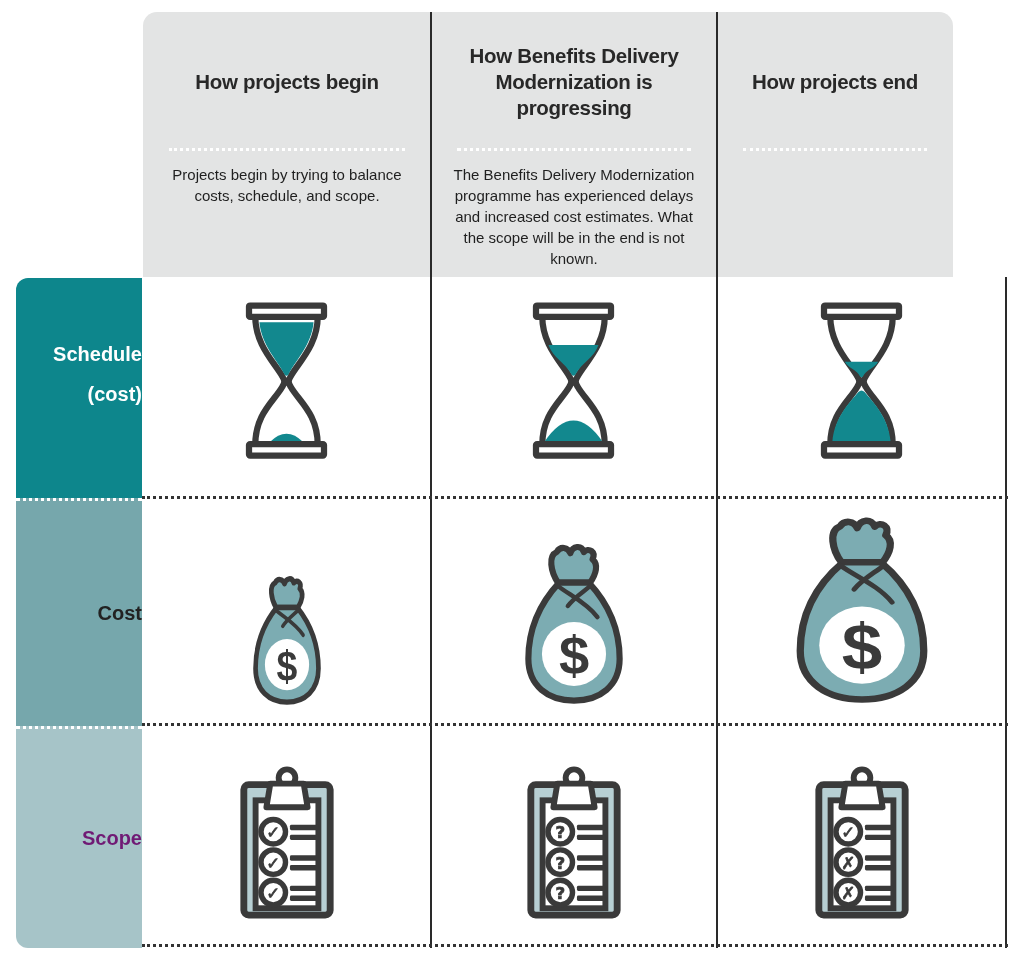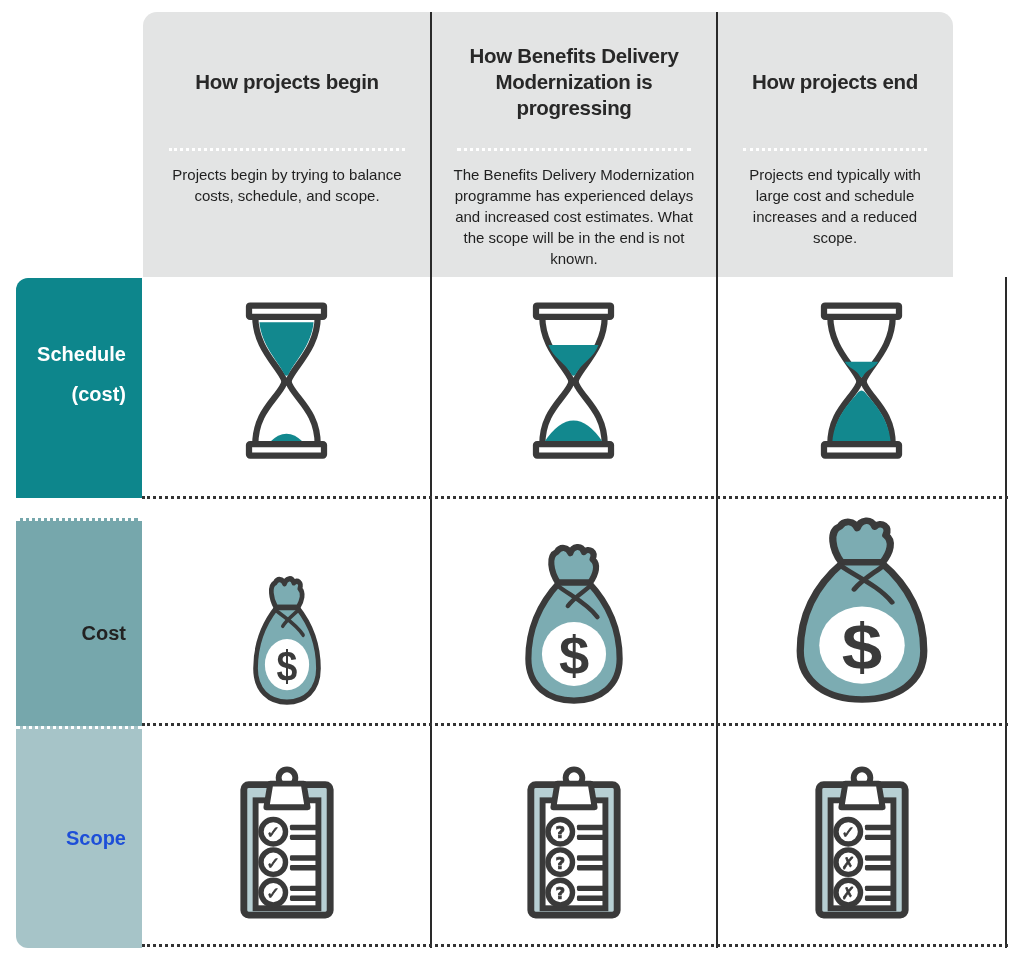--- a/index.html
+++ b/index.html
@@ -21,25 +21,25 @@
   
   .hdr{position:absolute;top:12px;height:265px;background:var(--header-bg);box-sizing:border-box;}
   .hdr-title-wrap{height:124px;display:flex;align-items:center;justify-content:center;padding:8px 18px 0;}
   .hdr-title{font-size:20.5px;font-weight:bold;line-height:1.28;text-align:center;
     letter-spacing:-0.3px;color:#282828;max-width:242px;}
   .hdr-dots{border-top:3px dotted #fff;margin:4px 26px 0;}
   .hdr-desc{margin-top:13px;padding:0 17px;font-size:15px;line-height:1.4;text-align:center;color:#1f1f1f;}
   
   .side{position:absolute;left:16px;width:126px;box-sizing:border-box;
     display:flex;flex-direction:column;align-items:flex-end;justify-content:center;
-    padding-right:16px;font-weight:bold;font-size:20px;line-height:1.35;text-align:right;gap:13px;}
+    font-weight:bold;font-size:20px;line-height:1.35;text-align:right;gap:13px;}
   .side-schedule{top:278px;height:220px;background:var(--dark-teal);color:#fff;
     border-radius:12px 0 0 0;padding-bottom:28px;}
-  .side-cost{top:498px;height:228px;background:var(--mid-teal);color:#222;border-top:3px dotted #fff;margin-top:20px;}
-  .side-scope{top:726px;height:222px;background:var(--light-teal);color:#1d4ed8;
+  .side-cost{top:498px;height:228px;background:var(--mid-teal);color:#222;border-top:3px dotted #fff;}
+  .side-scope{top:726px;height:222px;background:var(--light-teal);color:#701a75;
     border-top:3px dotted #fff;border-radius:0 0 0 12px;}
   
   .vline{position:absolute;width:2px;background:#2A2A2A;}
   .hline{position:absolute;left:142px;width:866px;border-top:3px dotted #333;}
   
   .icon{position:absolute;}
   .dollar{font-family:"Liberation Sans",sans-serif;font-weight:bold;fill:var(--outline);
     text-anchor:middle;dominant-baseline:central;}
   .mark{font-family:"DejaVu Sans",sans-serif;font-weight:bold;font-size:17px;fill:var(--outline);
     stroke:var(--outline);stroke-width:0.7px;text-anchor:middle;dominant-baseline:central;}
@@ -63,21 +63,20 @@
     </div>
     <div class="hdr-dots"></div>
     <div class="hdr-desc">Projects begin by trying to balance costs, schedule, and scope.</div>
   </div>
 
   <div class="hdr" style="left:717px;width:236px;border-radius:0 14px 0 0">
     <div class="hdr-title-wrap">
       <div class="hdr-title">How projects end</div>
     </div>
     <div class="hdr-dots"></div>
-    <div class="hdr-desc">Projects end typically with large cost and schedule increases and a reduced scope.</div>
   </div>
 
   <div class="side side-schedule">
     <span>Schedule</span>
     <span>(cost)</span>
   </div>
   <div class="side side-cost">
     <span>Cost</span>
   </div>
   <div class="side side-scope">

